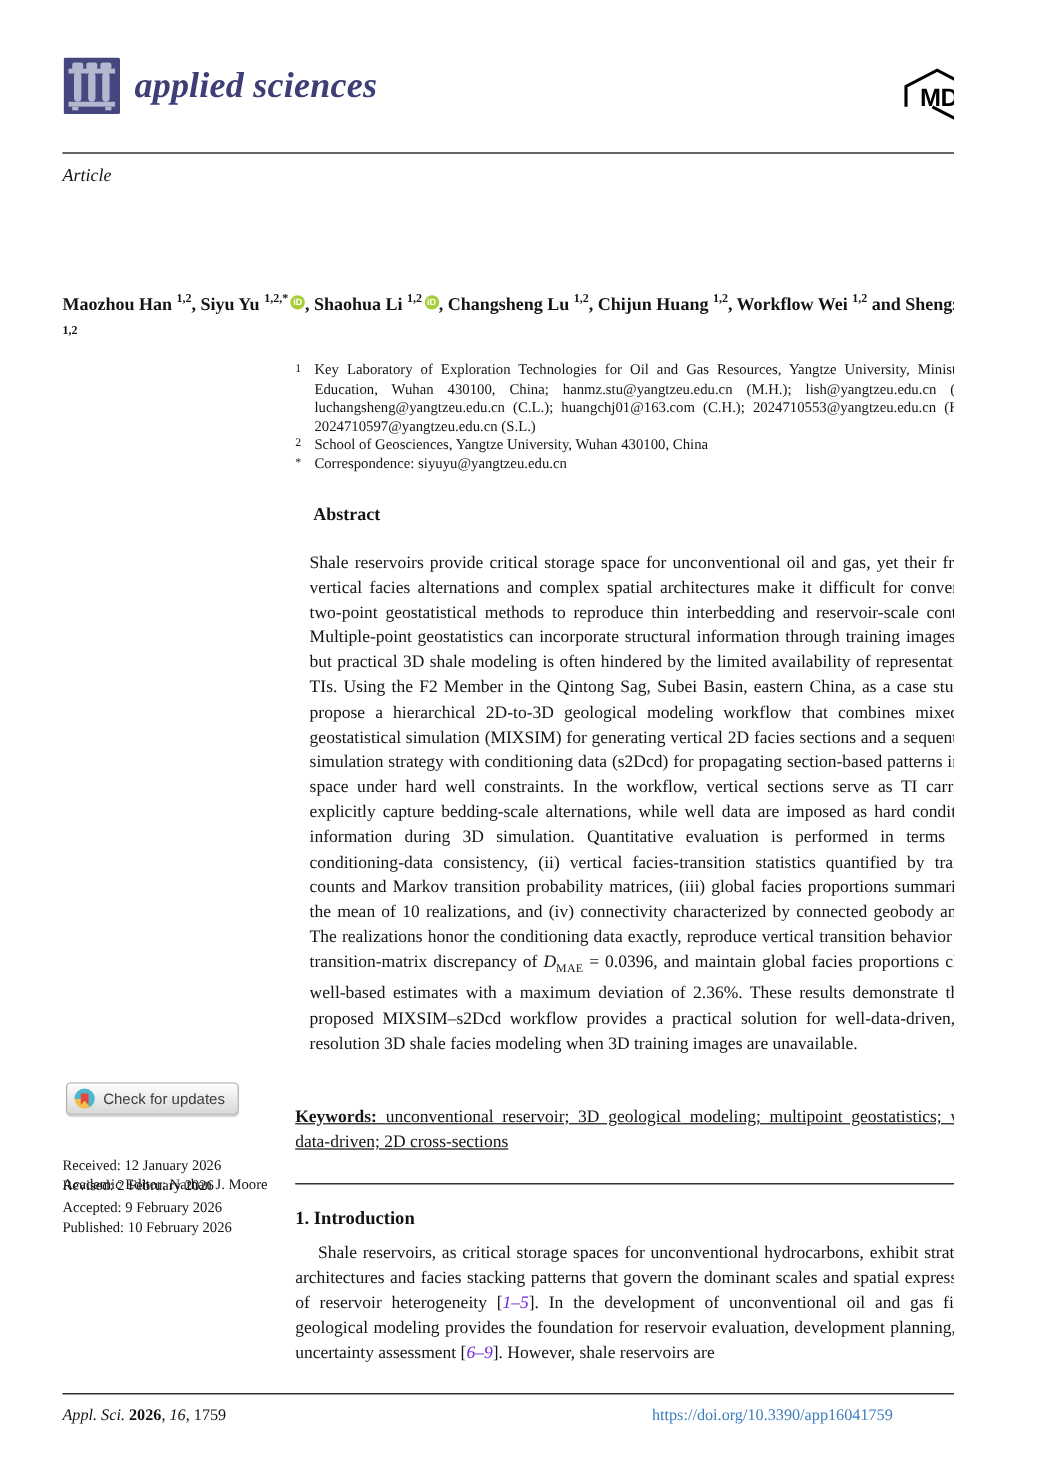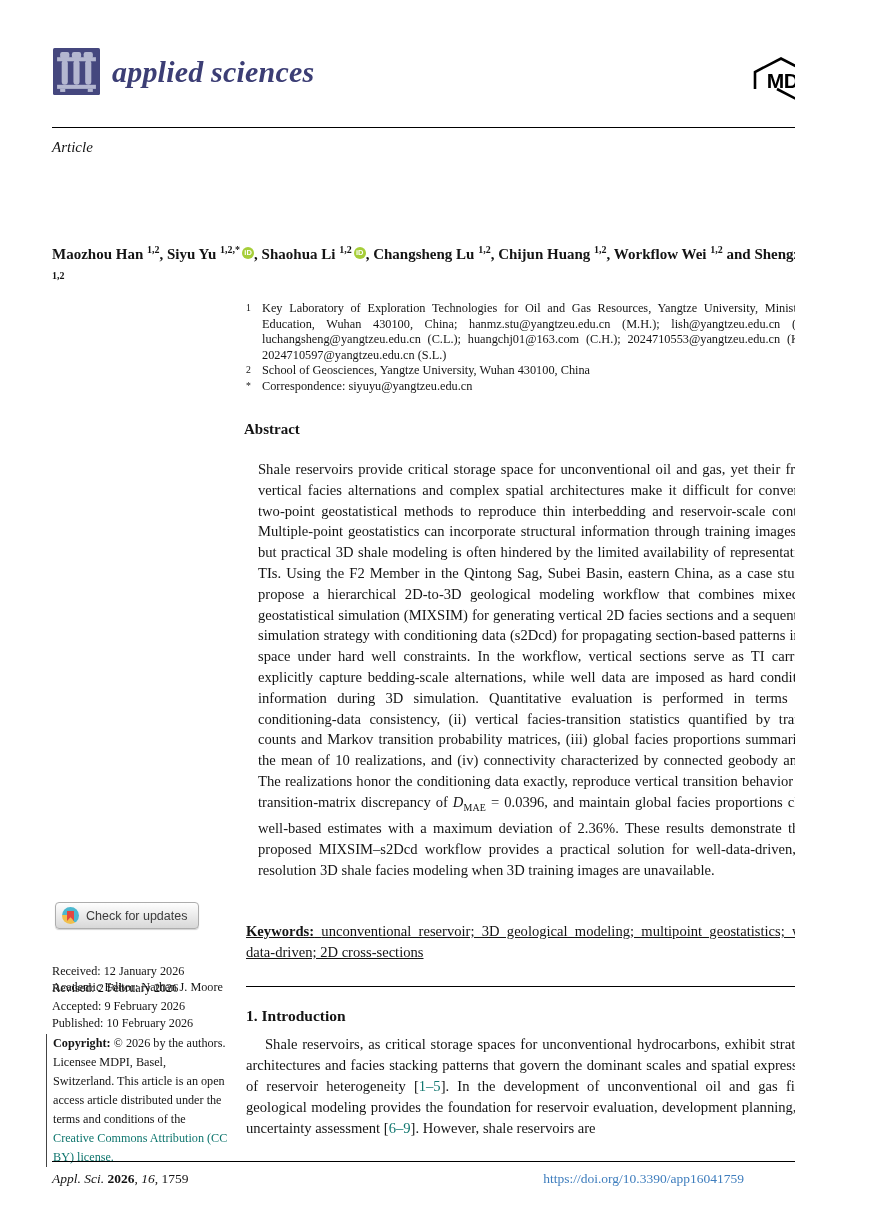--- a/index.html
+++ b/index.html
@@ -22,21 +22,21 @@
   .authors sup{font-size:10px;}
   .orcid{display:inline-block;width:12px;height:12px;border-radius:50%;background:#a6ce39;color:#fff;
     font-family:"Liberation Sans",sans-serif;font-size:7.5px;font-weight:700;text-align:center;line-height:12px;
     vertical-align:4px;margin-left:2px;}
   
   .affiliations{position:absolute;left:246px;top:301px;width:578px;font-size:12.3px;line-height:15.6px;}
   .aff-row{display:flex;}
   .aff-marker{flex:0 0 16px;font-size:9.8px;position:relative;top:-1px;}
   .aff-text{flex:1;text-align:justify;}
   
-  .abstract-heading{position:absolute;left:244px;top:421px;font-size:15px;font-weight:700;}
+  .abstract-heading{position:absolute;left:261px;top:421px;font-size:15px;font-weight:700;}
   .abstract-body{position:absolute;left:246px;top:447px;width:576px;margin:12px;font-size:14.6px;line-height:20.8px;text-align:justify;}
   .keywords{position:absolute;left:246px;top:921px;width:576px;margin:0;font-size:14.6px;line-height:21px;text-align:justify;text-decoration:underline;}
   .keywords b{font-weight:700;}
   
   .section-heading{position:absolute;left:246px;top:1007px;margin:0;font-size:15.5px;font-weight:700;}
   .intro-body{position:absolute;left:246px;top:1034px;width:576px;margin:0;font-size:14.6px;line-height:21px;text-align:justify;text-indent:19px;}
   
   .check-updates{position:absolute;left:55px;top:902px;display:flex;align-items:center;gap:7px;
     padding:4px 11px 4px 6px;border:1px solid #adadad;border-radius:4px;
     background:linear-gradient(#fefefe,#d8d8d8);box-shadow:0 1px 1px rgba(0,0,0,.18);cursor:pointer;justify-content:center;}
@@ -47,21 +47,21 @@
     clip-path:polygon(0 0,100% 0,100% 100%,50% 62%,0 100%);}
   .side-meta{position:absolute;left:52px;width:192px;font-size:12.2px;line-height:17.3px;color:#141414;}
   .academic-editor{top:979px;}
   .dates{top:963px;}
   .copyright{position:absolute;left:46px;top:1034px;width:176px;border-left:1px solid #444;
     padding-left:6px;font-size:12.2px;line-height:19px;}
   
   .footer-citation{position:absolute;left:52px;top:1171px;font-size:13.5px;}
   .footer-doi{position:absolute;right:51px;top:1171px;font-size:13.5px;color:#3e7dbd;text-decoration:none;}
   
-  .s-link{color:#0f766e;cursor:pointer;}
+  .s-link{color:#6d28d9;cursor:pointer;font-style:italic;}
   .s-bold{font-weight:700;}
   .s-italic{font-style:italic;}
   .s-sub{vertical-align:sub;font-size:68%;letter-spacing:.2px;}
 </style>
 </head>
 <body>
 
 <div class="page">
 
   <div class="journal-logo">
@@ -124,19 +124,18 @@
     <span class="check-updates-label">Check for updates</span>
   </div>
 
   <div class="side-meta academic-editor">Academic Editor: Nathan J. Moore</div>
   <div class="side-meta dates">
       <div>Received: 12 January 2026</div>
       <div>Revised: 2 February 2026</div>
       <div>Accepted: 9 February 2026</div>
       <div>Published: 10 February 2026</div>
     </div>
-  <div class="copyright"><span class="s-bold">Copyright: </span><span>© 2026 by the authors. Licensee MDPI, Basel, Switzerland. This article is an open access article distributed under the terms and conditions of the </span><span class="s-link">Creative Commons Attribution (CC BY) license.</span></div>
 
   <hr class="rule" style="top:1161px;">
   <div class="footer-citation"><span class="s-italic">Appl. Sci. </span><span class="s-bold">2026</span><span>, </span><span class="s-italic">16</span><span>, 1759</span></div>
   <a class="footer-doi">https://doi.org/10.3390/app16041759</a>
 
 </div>
 
 </body></html>

